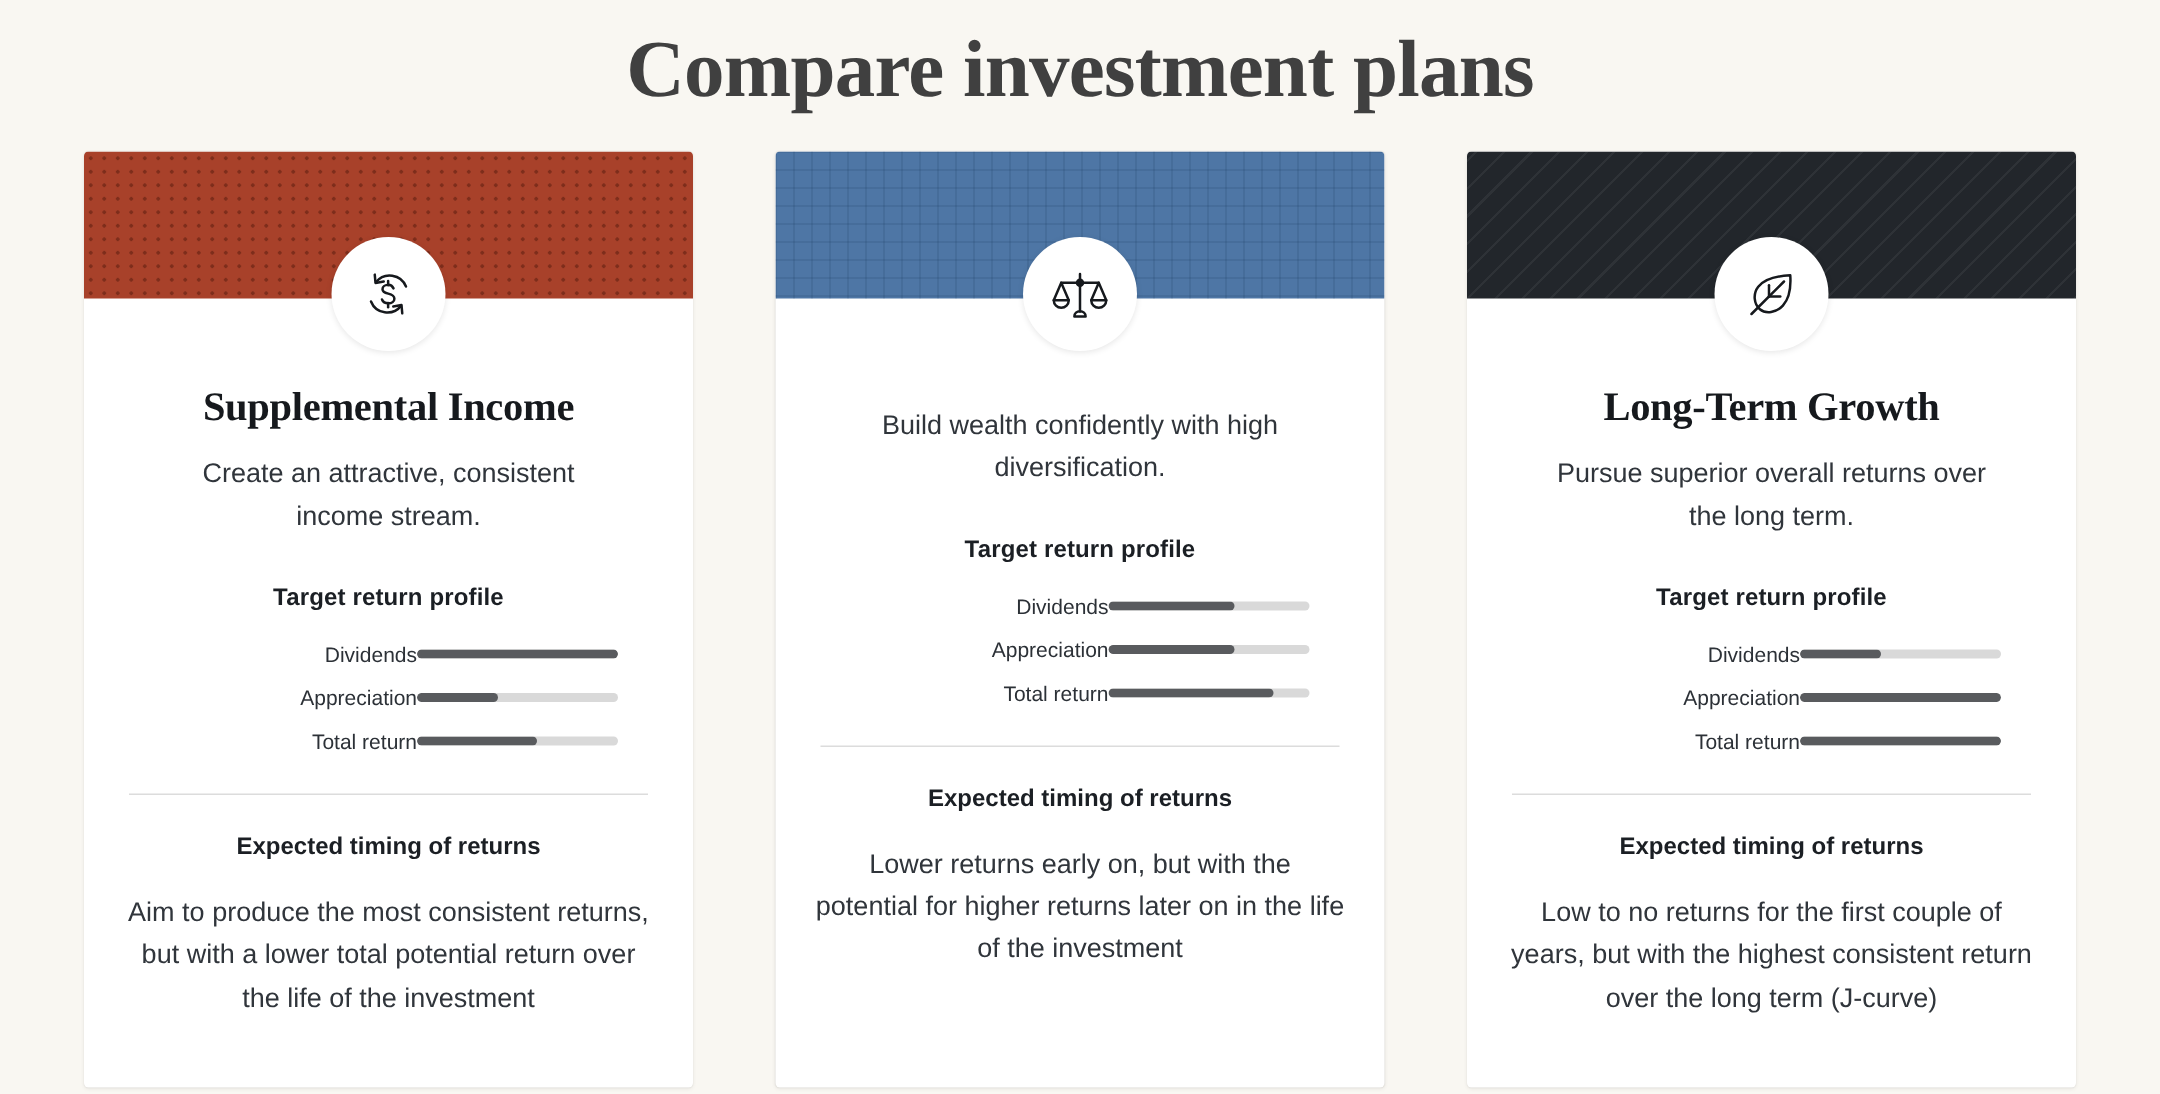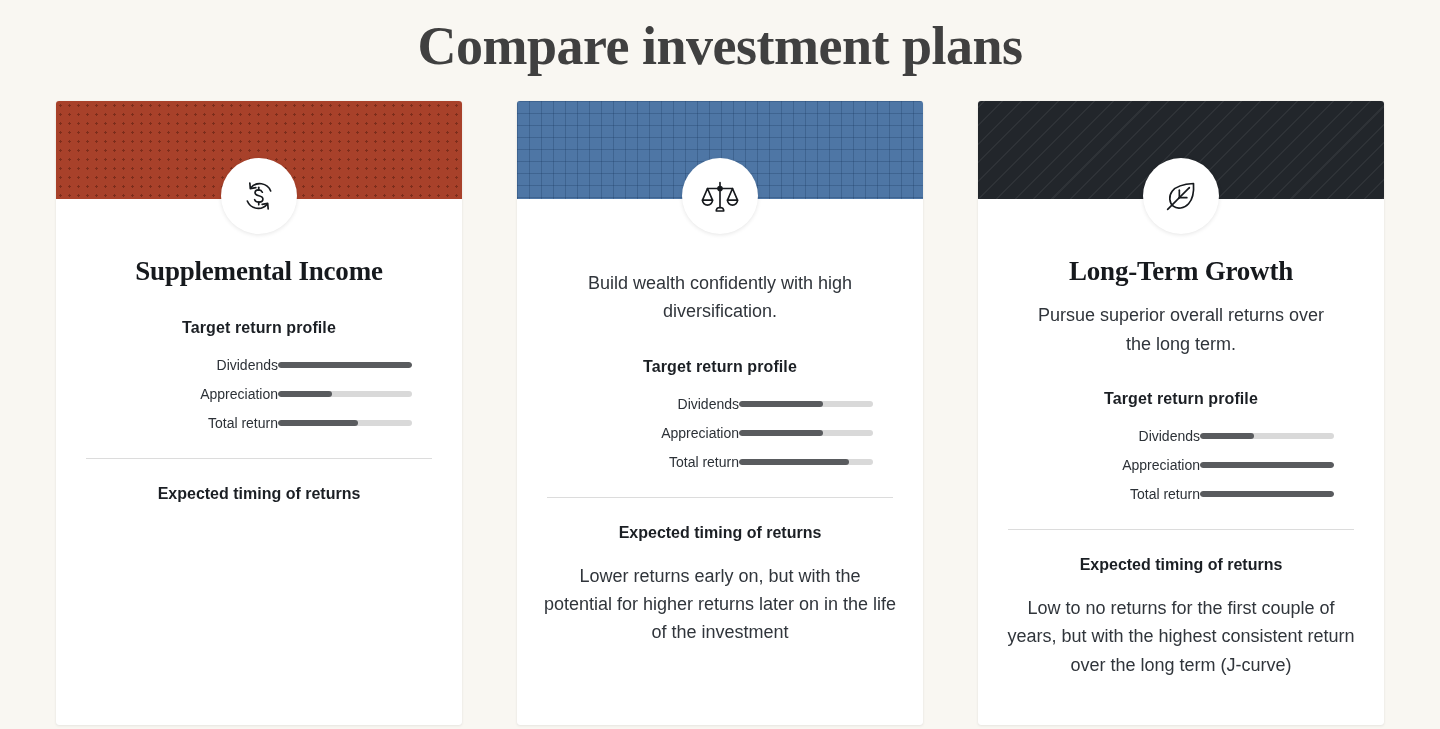--- a/index.html
+++ b/index.html
@@ -216,20 +216,21 @@
           <path d="M34 33.5A14 14 0 0 1 10 30"></path>
           <polyline points="13,8.5 13.6,15.2 20.2,14"></polyline>
           <polyline points="35,39.5 34.4,32.8 27.8,34"></polyline>
           <path d="M28 19.5c-.8-1.8-2.6-2.9-4.6-2.8-2.4.1-4.2 1.5-4.2 3.4 0 2.1 1.9 2.9 4.6 3.6 2.9.7 4.9 1.6 4.9 4 0 2.2-2.1 3.7-4.8 3.7-2.4 0-4.4-1.1-5.1-3"></path>
           <line x1="23.7" y1="13.6" x2="23.7" y2="17"></line>
           <line x1="23.7" y1="31.2" x2="23.7" y2="34.6"></line>
         </svg>
       </div>
       <div class="card-body">
         <div class="card-title">Supplemental Income</div>
+        <div class="card-desc">Create an attractive, consistent income stream.</div>
         <div class="section-label">Target return profile</div>
 
         <div class="bars">
           <div class="bar-row">
             <span class="bar-label">Dividends</span>
             <span class="bar-track">
               <span class="bar-fill" style="width: 100%;"></span>
             </span>
           </div>
           <div class="bar-row">
@@ -242,20 +243,21 @@
             <span class="bar-label">Total return</span>
             <span class="bar-track">
               <span class="bar-fill" style="width: 60%;"></span>
             </span>
           </div>
         </div>
       </div>
 
       <div class="divider"></div>
       <div class="timing-label">Expected timing of returns</div>
+      <div class="timing-text">Aim to produce the most consistent returns, but with a lower total potential return over the life of the investment</div>
     </div>
 
     <div class="card">
       <div class="card-banner banner-grid"></div>
       <div class="icon-badge">
         <svg width="40" height="40" viewBox="0 0 48 48" fill="none" stroke="#16191D" stroke-width="2" stroke-linecap="round" stroke-linejoin="round">
           <line x1="24" y1="8" x2="24" y2="38"></line>
           <circle cx="24" cy="15" r="2.4" fill="#16191D"></circle>
           <line x1="9" y1="15" x2="39" y2="15"></line>
           <path d="M9 15 L3 29 h12 Z"></path>

